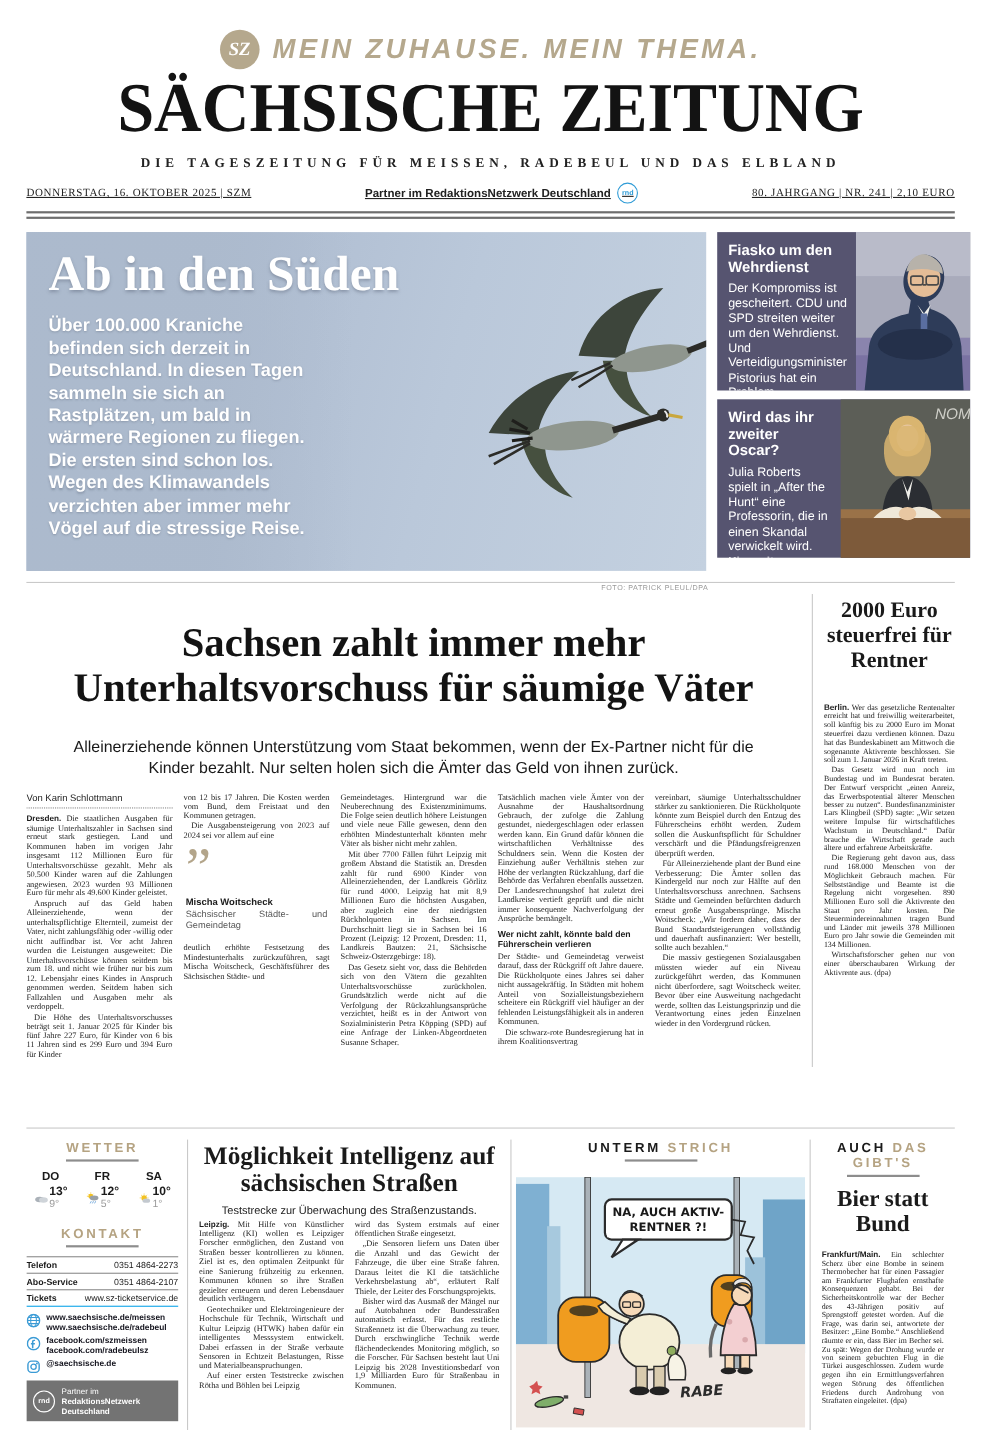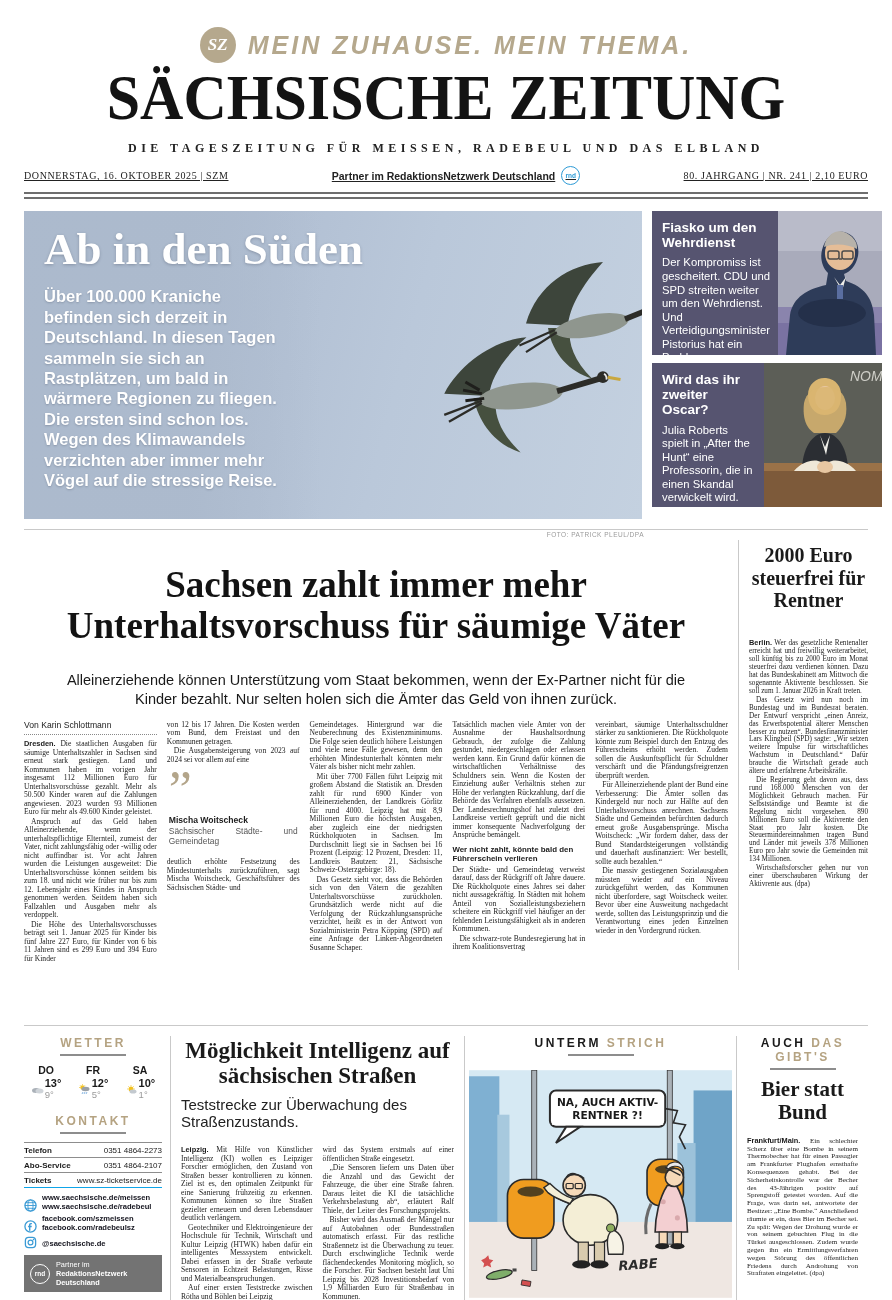--- a/index.html
+++ b/index.html
@@ -93,33 +93,33 @@
   .wx-hi{font-weight:bold;font-size:11px;line-height:1;}
   .wx-lo{font-size:9.5px;color:#9a9a9a;line-height:1.2;}
 
   
   .kt-table{margin-top:2px;}
   .kt-row{display:flex;justify-content:space-between;border-top:1px solid #8d8d8d;
       padding:2.5px 0;font-size:8px;}
   .kt-row:last-child{border-bottom:1px solid #0ea5e9;}
   .kt-label{font-weight:bold;}
   .socials{margin-top:6px;}
-  .soc-row{display:flex;gap:5px;align-items:flex-end;margin-bottom:3px;}
+  .soc-row{display:flex;gap:5px;align-items:flex-start;margin-bottom:3px;}
   .soc-icon{width:13px;height:13px;flex-shrink:0;}
   .soc-txt{font-weight:bold;font-size:7.6px;line-height:1.18;color:#15151f;}
   .rnd-banner{margin-top:6px;background:#737373;color:#fff;display:flex;align-items:center;gap:6px;
       padding:5px 6px;}
   .rnd-banner .circle{width:18px;height:18px;border-radius:50%;border:1.5px solid #fff;flex-shrink:0;
       font-size:6.5px;font-weight:bold;line-height:18px;text-align:center;}
   .rnd-lines{font-size:7.3px;line-height:1.25;}
 
   
   .ki h2{font-family:"Liberation Serif",serif;font-weight:bold;font-size:23px;line-height:1.1;
       text-align:center;margin:2px 0 8px;}
-  .ki-standfirst{font-size:15px;color:#222;margin-bottom:16px;}
+  .ki-standfirst{font-size:10px;text-align:center;color:#222;margin-bottom:2px;}
   .ki-cols{display:grid;grid-template-columns:1fr 1fr;gap:10px;height:212px;overflow:hidden;}
 
   
   .cartoon-wrap{padding:0 4px;}
   .cartoon{width:100%;height:228px;margin-top:6px;}
 
   
   .gibts h2{font-family:"Liberation Serif",serif;font-weight:bold;font-size:21px;line-height:1.12;
       text-align:center;margin:8px 0 12px;}
   .gibts .body-txt{font-size:7.1px;line-height:1.1;}

